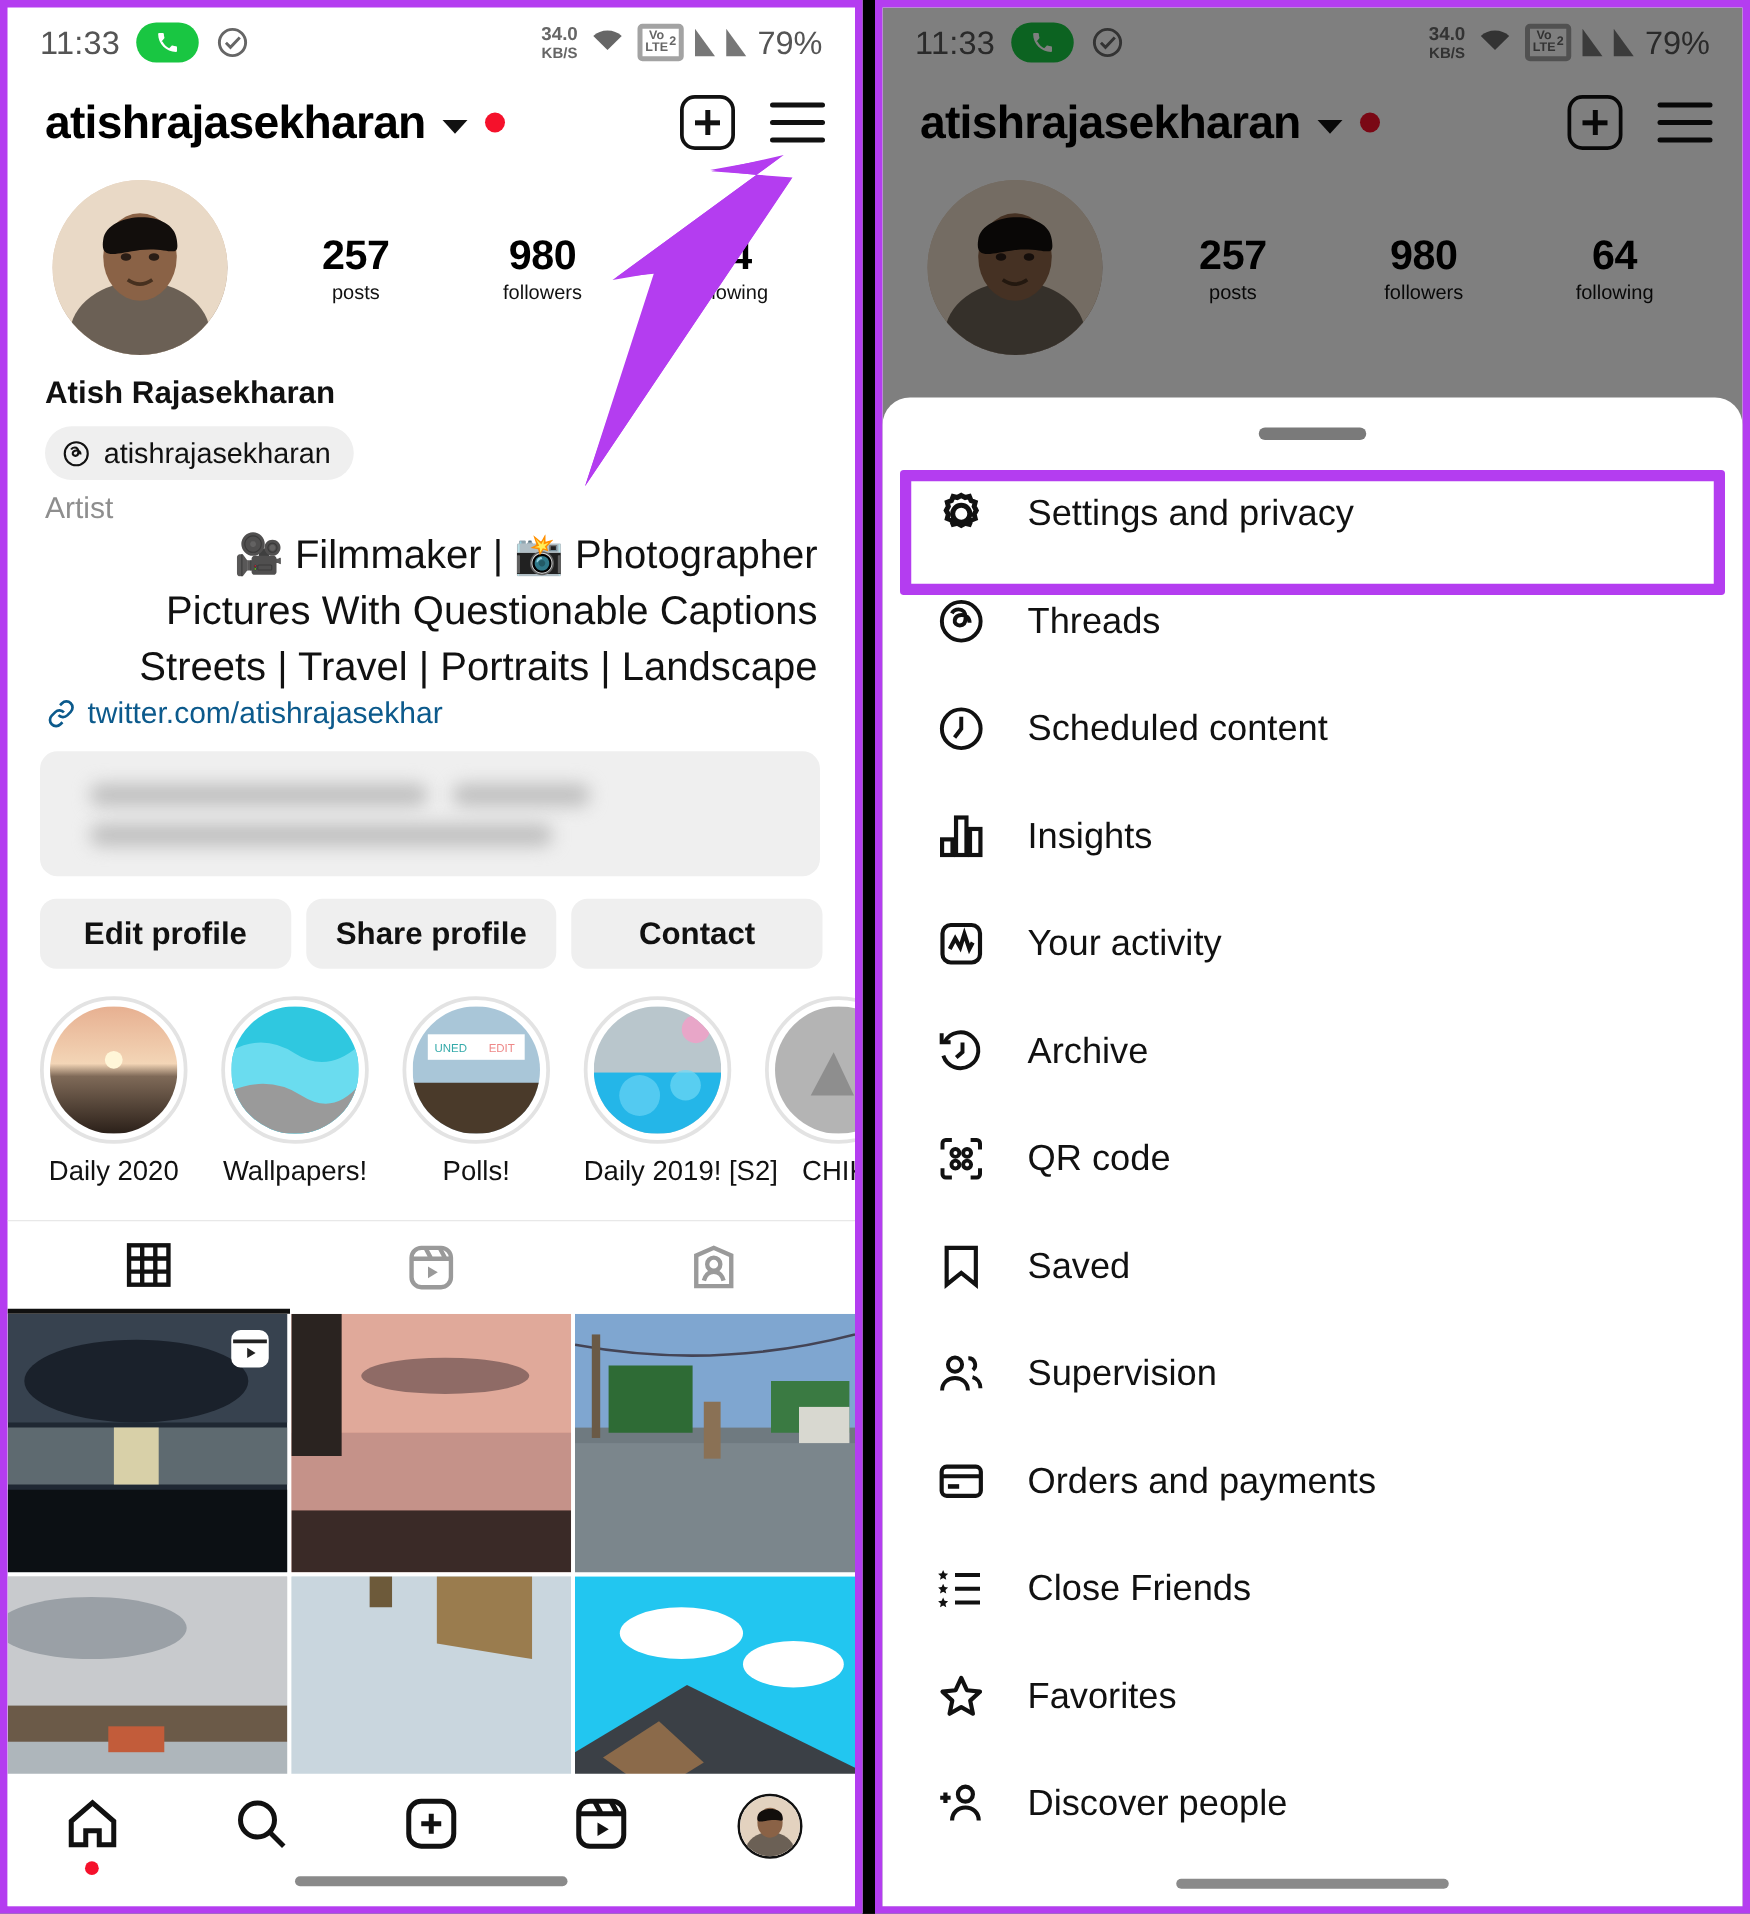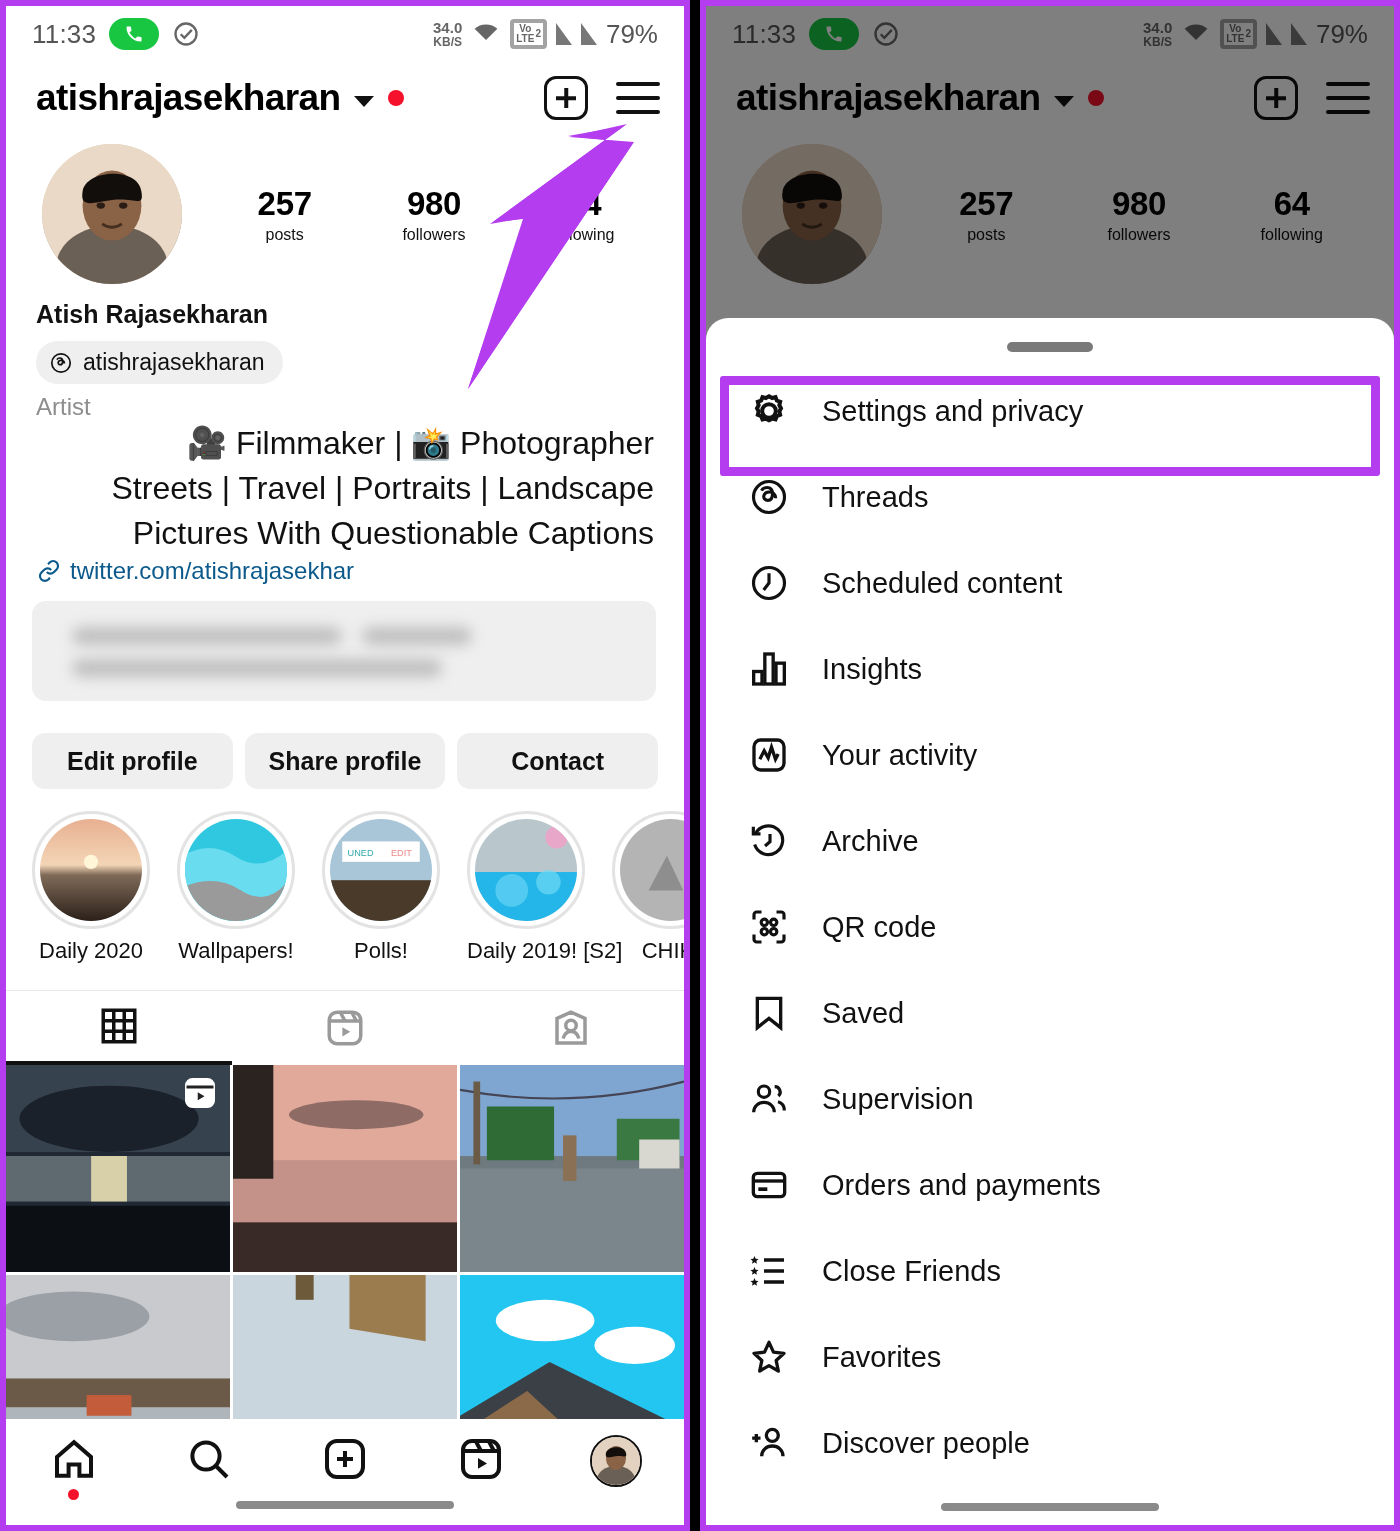--- a/index.html
+++ b/index.html
@@ -92,21 +92,21 @@
     position: relative; overflow: hidden;
   }
   .noteblur .b1, .noteblur .b2 {
     position: absolute; background: #bfbfbf; border-radius: 9px; filter: blur(7px);
   }
   .noteblur .b1 { left: 40px; top: 26px; width: 270px; height: 18px; }
   .noteblur .b2 { left: 330px; top: 26px; width: 110px; height: 18px; }
   .noteblur .b3 { position:absolute; left: 40px; top: 58px; width: 370px; height: 18px; background:#bfbfbf; border-radius:9px; filter: blur(7px); }
 
   
-  .actions { display: flex; gap: 12px; padding: 18px 26px 0 26px; margin-top: 14px; }
+  .actions { display: flex; gap: 12px; padding: 18px 26px 0 26px; }
   .actbtn {
     flex: 1; background: #efefef; border-radius: 13px; height: 56px;
     display: flex; align-items: center; justify-content: center;
     font-size: 25px; font-weight: 700; color: #111;
   }
 
   
   .highlights { display: flex; gap: 27px; padding: 22px 0 0 26px; }
   .hl { width: 118px; flex: 0 0 118px; text-align: center; }
   .hl-ring {
@@ -248,22 +248,22 @@
       <div class="fullname">Atish Rajasekharan</div>
       <div class="threadchip">
         <svg width="24" height="24" viewBox="0 0 24 24" fill="none" stroke="#111" stroke-width="1.7">
             <circle cx="12" cy="12" r="9.2"></circle>
             <path d="M15.4 12.6c0-2-1.5-3.2-3.3-3.2-1.5 0-2.7.8-2.9 2.1-.2 1.3.8 2.2 2.1 2.2 1.6 0 2.4-1.2 2.4-3.3 0-2.2-1.1-3.4-2.9-3.4-1.3 0-2.3.6-2.9 1.6"></path>
           </svg>
         <span>atishrajasekharan</span>
       </div>
       <div class="category">Artist</div>
       <div class="bioline">🎥 Filmmaker | 📸 Photographer</div>
+      <div class="bioline">Pictures With Questionable Captions</div>
       <div class="bioline">Streets | Travel | Portraits | Landscape</div>
-      <div class="bioline">Pictures With Questionable Captions</div>
       <div class="biolink">
         <svg width="26" height="26" viewBox="0 0 24 24" fill="none" stroke="#0c5a8c" stroke-width="2">
             <path d="M10 13a4.5 4.5 0 006.4.2l2.6-2.6a4.5 4.5 0 10-6.4-6.4l-1.5 1.5"></path>
             <path d="M14 11a4.5 4.5 0 00-6.4-.2L5 13.4a4.5 4.5 0 106.4 6.4l1.5-1.5"></path>
           </svg>
         <span>twitter.com/atishrajasekhar</span>
       </div>
     </div>
 
     <div class="noteblur">

